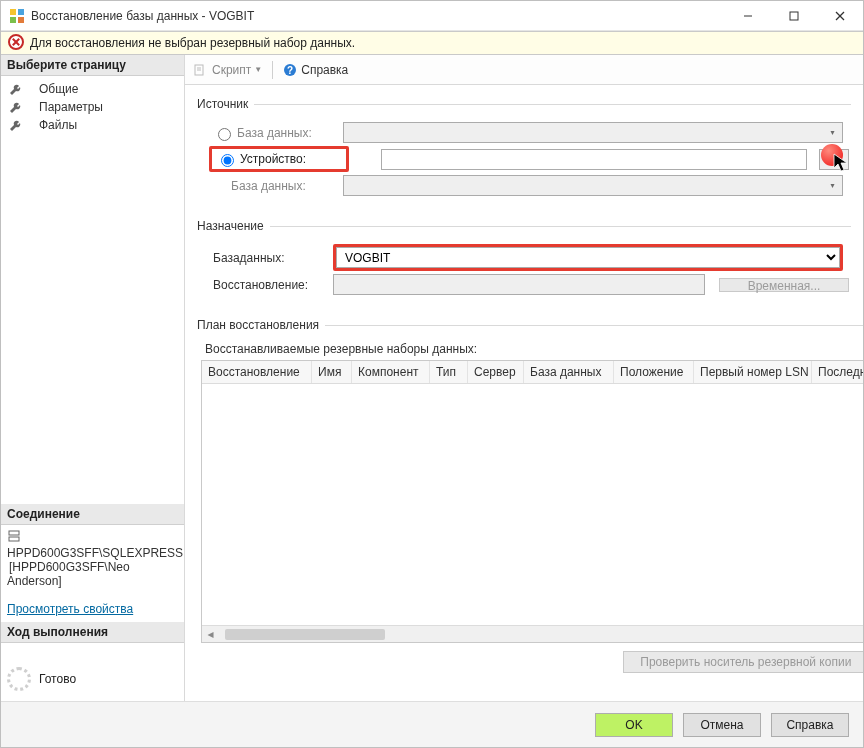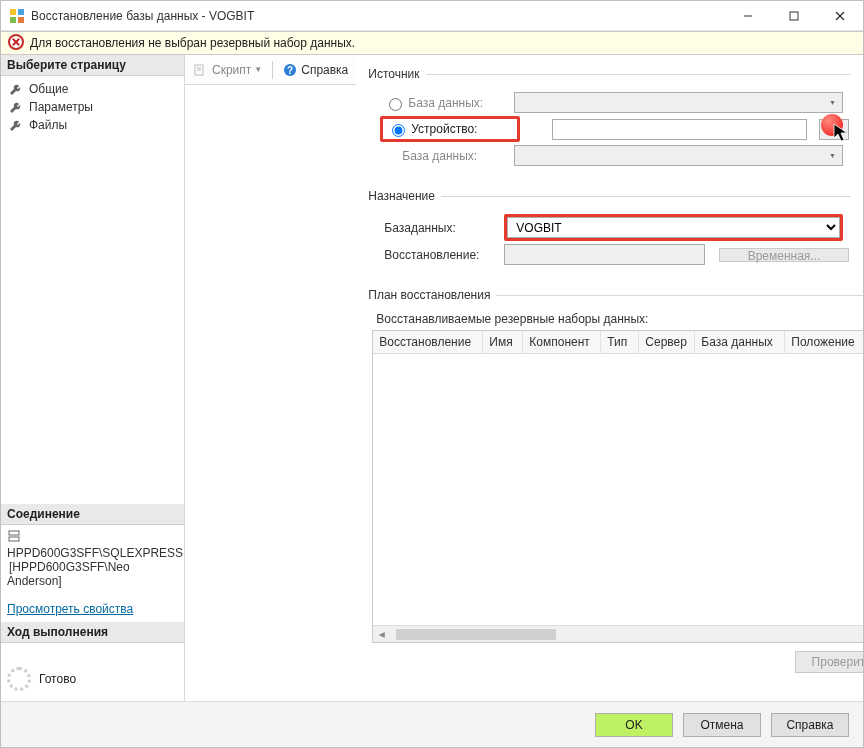--- a/index.html
+++ b/index.html
@@ -8,29 +8,29 @@
   .titlebar { height:30px; display:flex; align-items:center; border-bottom:1px solid #e5e5e5; background:#fff; }
   .titlebar .icon { width:16px; height:16px; margin:0 6px 0 8px; }
   .titlebar .title { flex:1; color:#333; font-size:12px; }
   .winbtn { width:46px; height:30px; display:flex; align-items:center; justify-content:center; color:#555; }
   .errbar { height:24px; background:#fffde6; border-bottom:1px solid #c9c9c9; border-top:1px solid #c9c9c9; display:flex; align-items:center; padding:0 7px; gap:6px; }
   .errbar .msg { color:#222; }
   .body { flex:1; display:flex; min-height:0; }
   .sidebar { width:184px; border-right:1px solid #d9d9d9; display:flex; flex-direction:column; background:#fff; }
   .sb-head { background:#e9e9e9; border-bottom:1px solid #cfcfcf; padding:3px 6px; font-weight:bold; color:#222; }
   .sb-list { padding:4px 4px; }
-  .sb-item { display:flex; align-items:center; gap:6px; padding:2px 4px; color:#333;text-align:right; }
+  .sb-item { display:flex; align-items:center; gap:16px; padding:2px 4px; color:#333;text-align:right; }
   .sb-item .wrench { width:14px; height:14px; }
   .sb-spacer { flex:1; }
   .conn { padding:4px 6px; color:#333; }
   .conn .conn-icon { display:inline-block; vertical-align:top; margin-right:4px; }
   .link { color:#0369a1; text-decoration:underline; display:inline-block; margin:10px 6px 6px 6px; }
   .ready { display:flex; align-items:center; gap:8px; padding:24px 6px 10px 6px; }
   .spinner { width:24px; height:24px; border:3px dotted #cfcfcf; border-radius:50%; }
-  .content { flex:1; display:flex; flex-direction:row; min-width:0; }
+  .content { flex:1; display:flex; flex-direction:column; min-width:0; }
   .topbar { height:30px; border-bottom:1px solid #d9d9d9; display:flex; align-items:center; padding:0 8px; gap:6px; background:#fdfdfd;}
   .topbar .script-btn { display:flex; align-items:center; gap:5px; color:#888; }
   .topbar .script-btn span.tri { font-size:8px; color:#888; margin-left:-2px;}
   .topbar .help { display:flex; align-items:center; gap:4px; color:#333; }
   .main { flex:1; padding:6px 10px 8px 10px; overflow:hidden; display:flex; flex-direction:column; }
   fieldset.group { border:1px solid #d9d9d9; border-left:none; border-right:none; border-bottom:none; margin:6px 2px 10px 2px; padding:8px 2px 4px 2px; position:relative;}
   fieldset.group > legend { color:#333; padding:0 6px 0 0; margin-left:-2px; background:#fff;}
   .row { display:flex; align-items:center; margin:3px 0 3px 14px; }
   .row .lbl { width:120px; color:#333; }
   .row .field { flex:1; margin-right:6px; }

